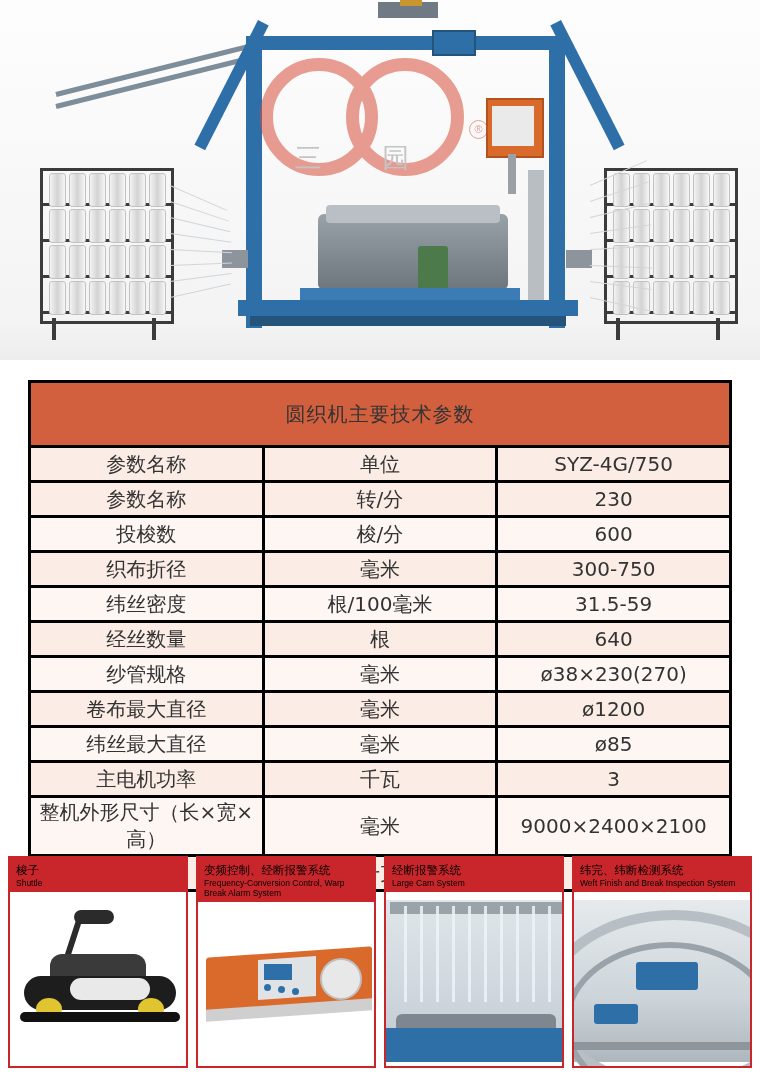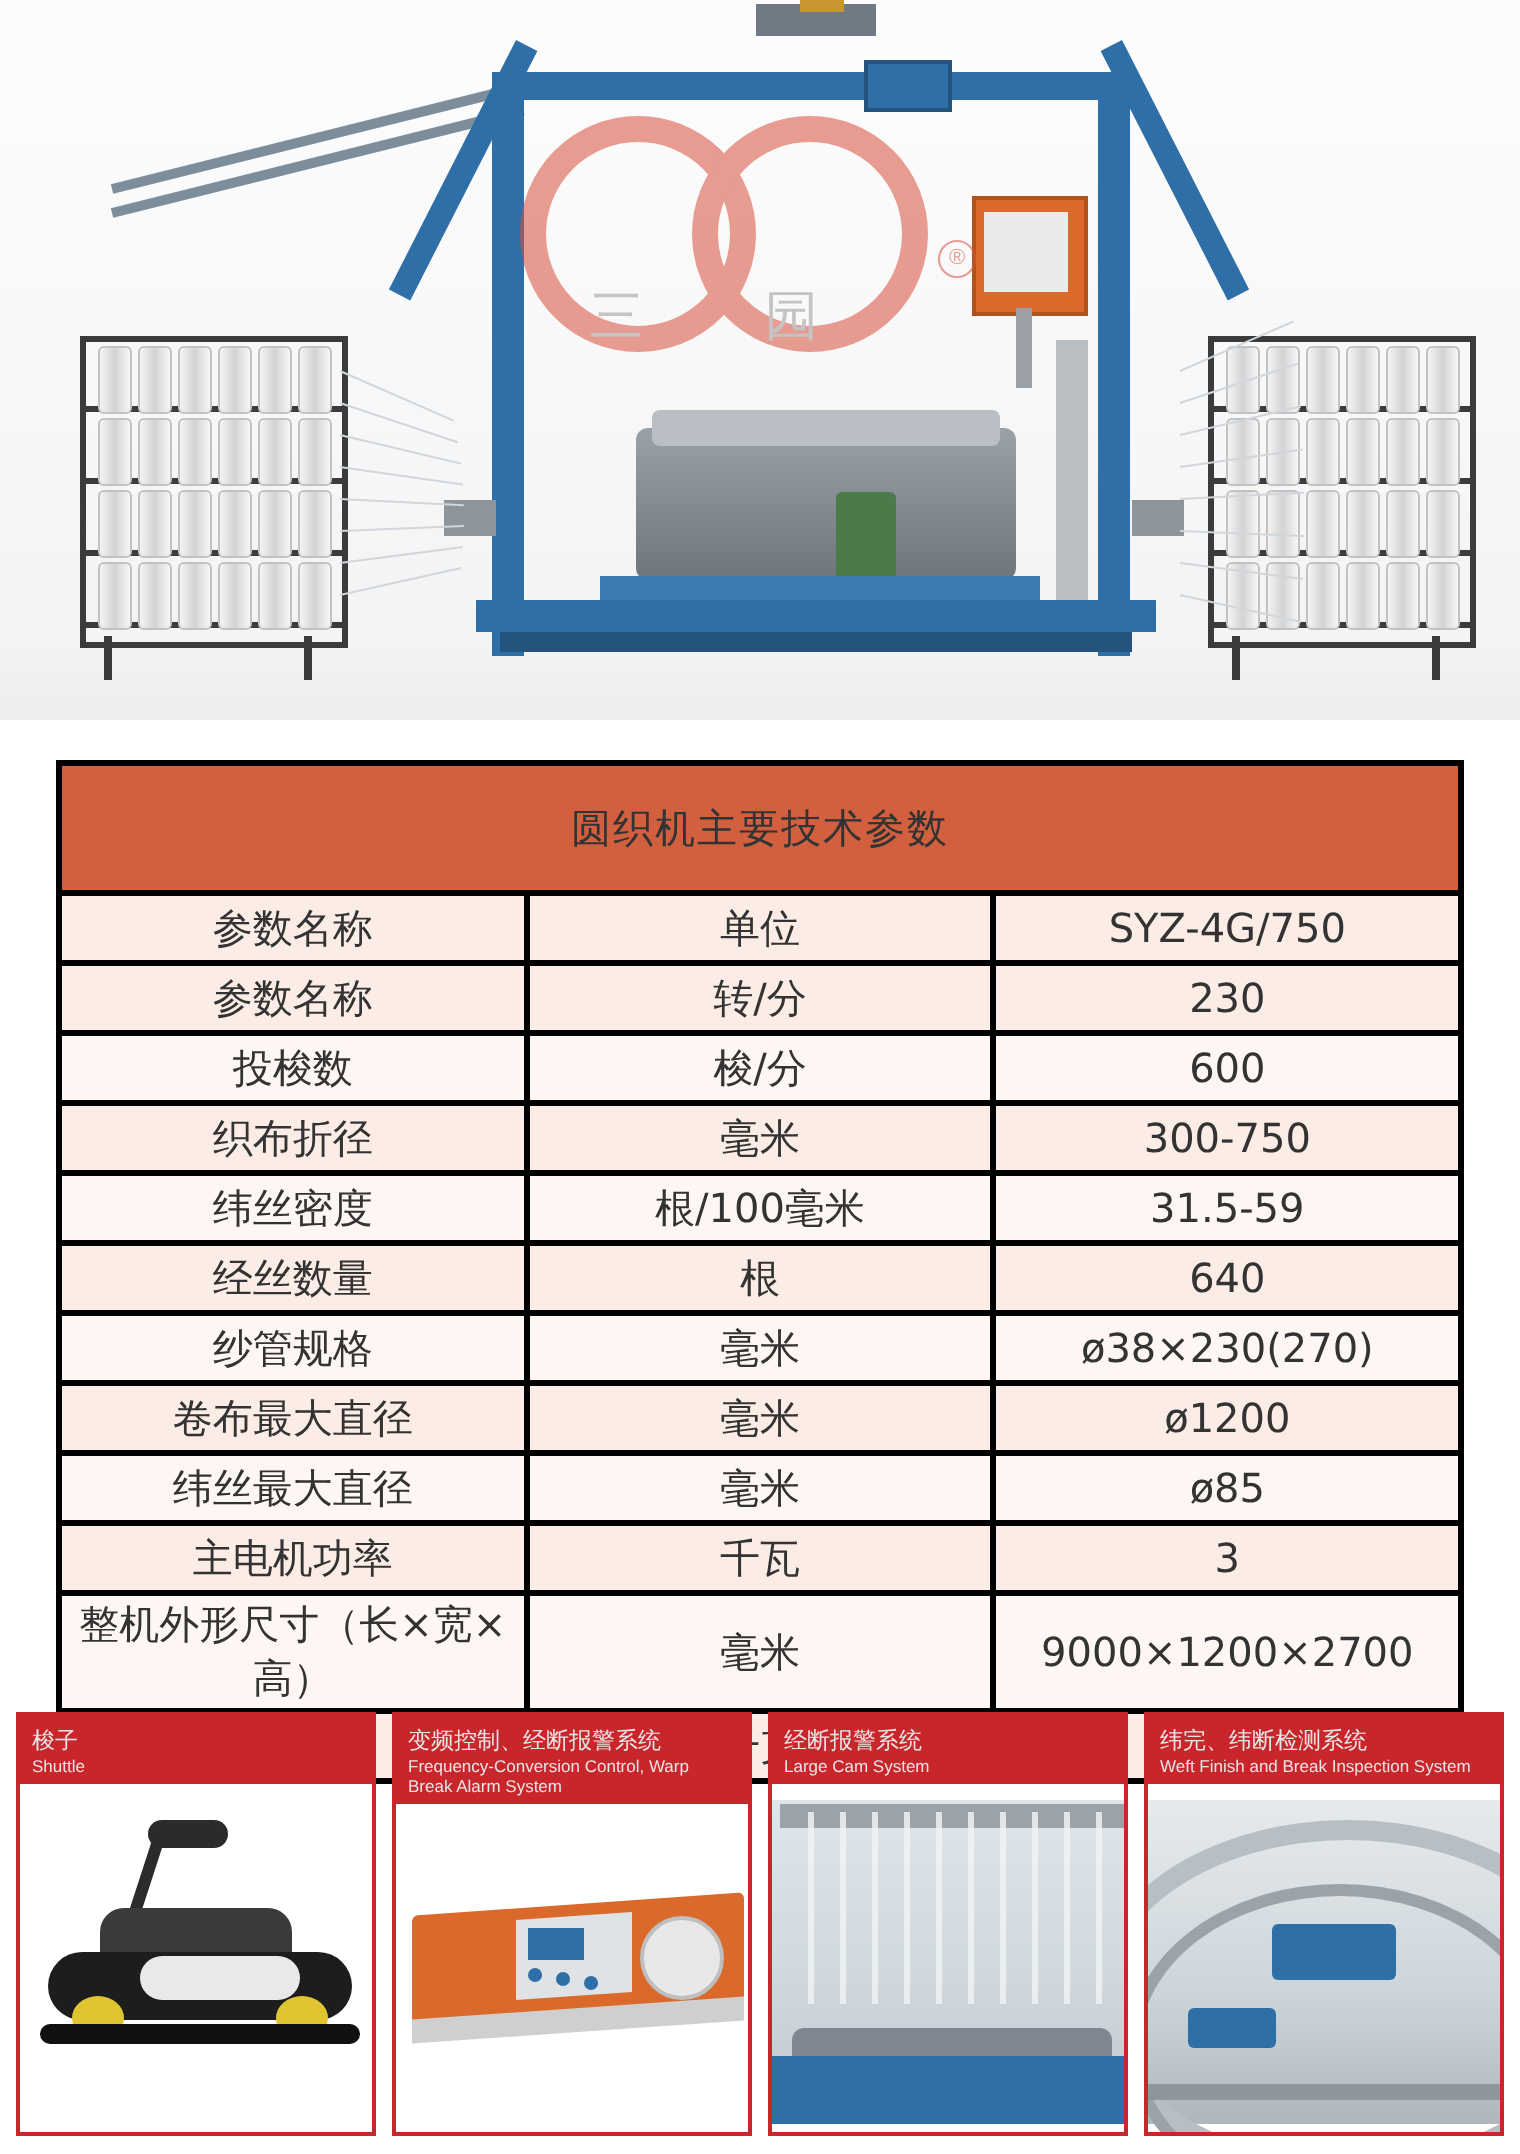--- a/index.html
+++ b/index.html
@@ -110,21 +110,21 @@
   .col2{width:188px;}
   .col3{width:248px;}
 
   
   .cards{position:absolute;left:8px;top:856px;width:744px;height:212px;display:flex;gap:8px;}
   .card{
     width:180px;height:208px;border:2px solid #c9262b;background:#ffffff;
     position:relative;overflow:hidden;
   }
   .card-head{
-    background:#c9262b;color:#e5e5e5;padding:5px 6px 4px 6px;min-height:34px;box-sizing:border-box;
+    background:#c9262b;color:#000000;padding:5px 6px 4px 6px;min-height:34px;box-sizing:border-box;
   }
   .card-head .cn{font-size:11.5px;line-height:14px;font-family:"DejaVu Sans",sans-serif;}
   .card-head .en{font-size:8.5px;line-height:10px;margin-top:1px;}
   .card-img{position:absolute;left:0;right:0;top:42px;bottom:4px;}
 
   
   .sh-body{position:absolute;left:14px;top:76px;width:152px;height:34px;background:#1d1d1d;border-radius:18px;}
   .sh-top{position:absolute;left:40px;top:54px;width:96px;height:26px;background:#3a3a3a;border-radius:12px 12px 0 0;}
   .sh-arm{position:absolute;left:60px;top:16px;width:6px;height:46px;background:#2b2b2b;transform:rotate(18deg);}
   .sh-head{position:absolute;left:64px;top:10px;width:40px;height:14px;background:#2b2b2b;border-radius:7px;}
@@ -334,21 +334,21 @@
           <td>ø85</td>
         </tr>
         <tr class="row-a">
           <td>主电机功率</td>
           <td>千瓦</td>
           <td>3</td>
         </tr>
         <tr class="row-b">
           <td>整机外形尺寸（长×宽×高）</td>
           <td>毫米</td>
-          <td>9000×1200×2700</td>
+          <td>9000×2400×2100</td>
         </tr>
         <tr class="row-a">
           <td>整机重量</td>
           <td>千克</td>
           <td>2500</td>
         </tr>
       </tbody>
     </table>
   </div>
 

